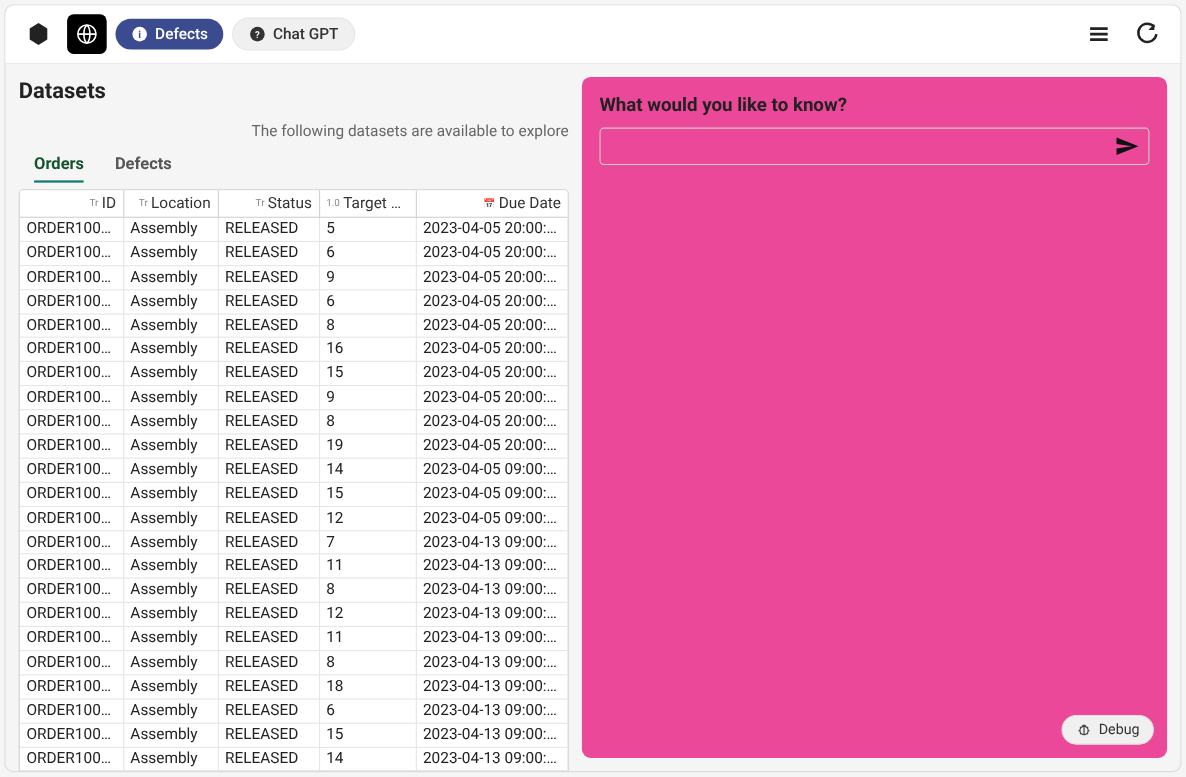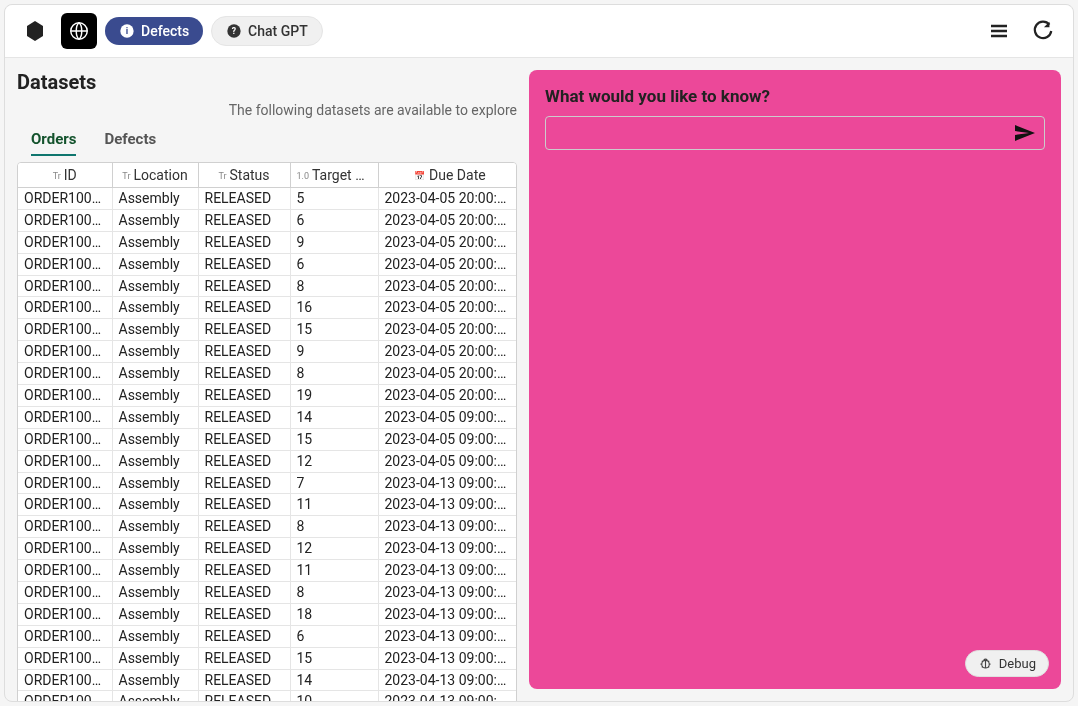--- a/index.html
+++ b/index.html
@@ -9,28 +9,28 @@
     .logo-box { width: 36px; height: 36px; display: flex; align-items: center; justify-content: center; border-radius: 6px; }
     .logo-box.dark { background: #000; color: #fff; }
     .chip { display: inline-flex; align-items: center; gap: 6px; padding: 6px 14px; border-radius: 18px; font-size: 14px; font-weight: 500; cursor: pointer; }
     .chip-primary { background: #3a4b8f; color: #fff; }
     .chip-light { background: #f0f0f0; color: #333; border: 1px solid #e5e5e5; }
     .spacer { flex: 1; }
     .icon-btn { width: 36px; height: 36px; display: flex; align-items: center; justify-content: center; cursor: pointer; border-radius: 50%; }
     .main { display: flex; flex: 1; overflow: hidden; padding: 12px; gap: 12px; }
     .left-panel { flex: 1; min-width: 0; }
     .right-panel { flex: 1; background: #ec4899; border-radius: 8px; padding: 16px; min-width: 0; position: relative; }
-    .title { font-size: 20px; font-weight: 700; margin-bottom: 8px; color: #222; }
+    .title { font-size: 20px; font-weight: 700; margin-bottom: 18px; color: #222; }
     .subtitle { font-size: 14px; color: #666; margin-bottom: 12px; text-align: right; }
     .tabs { display: flex; gap: 28px; padding-left: 14px; margin-bottom: 6px; }
     .tab { font-size: 15px; font-weight: 700; color: #555; padding-bottom: 6px; cursor: pointer; }
     .tab.active { color: #14532d; font-weight: 700; border-bottom: 2px solid #0f766e; }
     .table-wrap { border: 1px solid #d0d0d0; border-radius: 4px; overflow: hidden; background: #fff; }
     table { width: 100%; border-collapse: collapse; table-layout: fixed; font-size: 14px; }
-    th { text-align: center; padding: 4px 6px; font-weight: 400; color: #333; border-bottom: 1px solid #d0d0d0; border-right: 1px solid #d0d0d0; white-space: nowrap; overflow: hidden; text-overflow: ellipsis; background: #fff; }
+    th { text-align: right; padding: 4px 6px; font-weight: 400; color: #333; border-bottom: 1px solid #d0d0d0; border-right: 1px solid #d0d0d0; white-space: nowrap; overflow: hidden; text-overflow: ellipsis; background: #fff; }
     th:last-child { border-right: none; padding-left: 12px; }
     .th-icon { font-size: 9px; color: #888; margin-right: 3px; vertical-align: middle; }
     td { padding: 1px 6px; border-bottom: 1px solid #e5e5e5; border-right: 1px solid #e5e5e5; white-space: nowrap; overflow: hidden; text-overflow: ellipsis; color: #222; line-height: 1.35; }
     td:last-child { border-right: none; }
     tr:last-child td { border-bottom: none; }
     .prompt-title { font-size: 17px; font-weight: 700; margin-bottom: 10px; color: #222; }
     .prompt-box { display: flex; align-items: center; border: 1px solid #ccc; border-radius: 4px; padding: 4px 8px; }
     .prompt-box input { flex: 1; border: none; outline: none; font-size: 14px; padding: 4px; background: transparent; }
     .send-btn { cursor: pointer; display: flex; align-items: center; }
     .debug-chip { position: absolute; bottom: 12px; right: 12px; display: inline-flex; align-items: center; gap: 6px; padding: 5px 12px; border-radius: 16px; background: #f0f0f0; border: 1px solid #e0e0e0; font-size: 13px; cursor: pointer; color: #333; }

